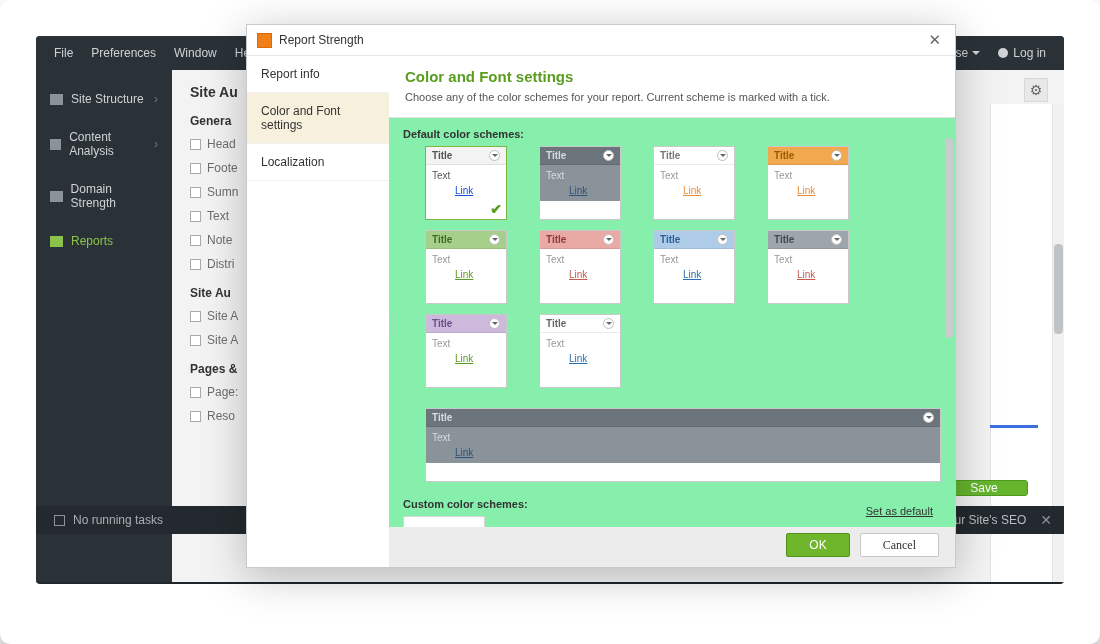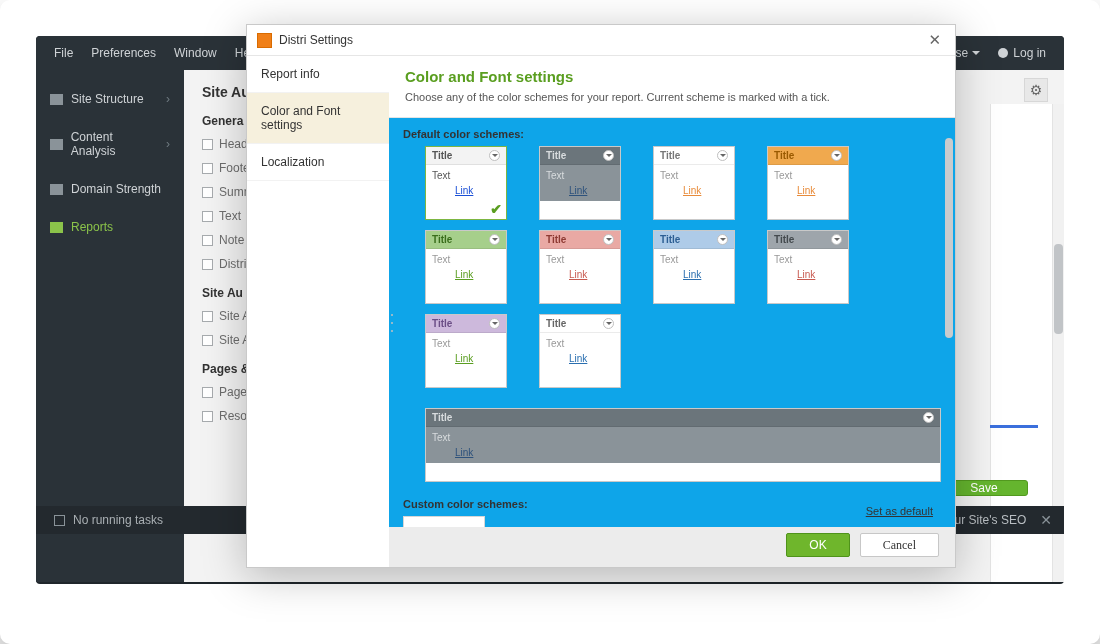--- a/index.html
+++ b/index.html
@@ -8,21 +8,21 @@
   
   .app { position: absolute; left: 36px; top: 36px; right: 36px; bottom: 60px; background: #1f262b; border-radius: 4px; overflow: hidden; color: #cfd3d6; font-size: 12px; }
   .menubar { display:flex; align-items:center; gap:18px; padding:10px 18px; background:#2a3238; }
   .menubar span { color:#cfd3d6; cursor:default; }
   .topright { margin-left:auto; display:flex; align-items:center; gap:18px; }
   .topright .close { display:flex; align-items:center; gap:4px; }
   .caret-down { width:0;height:0;border-left:4px solid transparent;border-right:4px solid transparent;border-top:4px solid #cfd3d6; display:inline-block; }
   .login { display:flex; align-items:center; gap:5px; }
   .login .avatar { width:10px;height:10px;border-radius:50%;background:#cfd3d6; }
   .body { display:flex; height: calc(100% - 36px); }
-  .sidebar { width: 148px; background:#2a3238; padding-top:10px; }
+  .sidebar { width: 136px; background:#2a3238; padding-top:10px; }
   .side-item { display:flex; align-items:center; gap:8px; padding:12px 14px; color:#cfd3d6; font-size:12px; }
   .side-item .chev { margin-left:auto; color:#6f7a80; font-size:12px; }
   .side-item.active { color:#8bc34a; }
   .side-item.active .icon { background:#8bc34a; }
   .side-item .icon { width:13px;height:11px; background:#8a9399; display:inline-block; }
   .main-col { flex:1; background:#f3f3f3; position:relative; }
   .main-heading { padding:14px 18px 4px; font-weight:bold; color:#333; font-size:14px; }
   .sub-heading { padding:10px 18px 4px; font-weight:bold; color:#333; font-size:12px; }
   .listitem { display:flex; align-items:center; gap:6px; padding:5px 18px; color:#6d6d6d; font-size:12px; }
   .listitem .mini { width:11px;height:11px;border:1px solid #a7abae; background:#fff; display:inline-block; }
@@ -35,21 +35,21 @@
   .footer-strip { position:absolute; left:0; right:0; bottom:50px; height:28px; background:#23292e; }
   .footer-strip .tasks { display:flex; align-items:center; gap:8px; padding:7px 18px; color:#a9afb3; font-size:12px;}
   .tasks .sq { width:11px;height:11px;border:1px solid #8a9399;}
   .footer-strip .seo-toast { position:absolute; right:12px; top:0; height:28px; display:flex; align-items:center; gap:14px; color:#b9bec2; font-size:12px;}
   .footer-strip .x { font-size:14px; color:#8a9399; }
   
   .dialog { position:absolute; left:246px; top:24px; width:710px; height:544px; background:#fff; border:1px solid #c9c9c9; box-shadow:0 8px 40px rgba(0,0,0,.25); display:flex; flex-direction:column; }
   .titlebar { display:flex; align-items:center; gap:7px; padding:6px 10px; border-bottom:1px solid #e6e6e6; font-size:12px; color:#333; }
   .titlebar .logo { width:15px;height:15px;background:#f07f17;border:1px solid #d96b00;display:inline-block;}
   .titlebar .close-x { margin-left:auto; color:#666; font-size:15px; cursor:pointer; padding:0 4px;}
-  .dialog-body { flex:1; display:flex; background:#0ea5e9; min-height:0; }
+  .dialog-body { flex:1; display:flex; background:#86efac; min-height:0; }
   .tabs { width:142px; background:#fff; display:flex; flex-direction:column; font-size:12px; }
   .tab { padding:11px 14px; color:#333; border-bottom:1px solid #f2f2f2; cursor:pointer; }
   .tab.active { background:#f6f0dd; }
   .content { flex:1; display:flex; flex-direction:column; min-height:0; }
   .content-head { background:#fff; padding:12px 16px 14px; border-bottom:1px solid #e4e4e4; }
   .content-head h2 { font-size:15px; color:#5a9e20; margin-bottom:6px; }
   .content-head p { font-size:11px; color:#555; }
   .content-scroll { flex:1; overflow:auto; padding:8px 14px 4px; position:relative; }
   .section-label { font-size:11px; font-weight:bold; color:#333; margin:2px 0 6px; }
   .swatch-grid { display:flex; flex-wrap:wrap; gap:10px; }
@@ -179,21 +179,21 @@
     <div class="seo-toast">
           <span>our Site's SEO</span>
           <span class="x">✕</span>
         </div>
   </div>
 </div>
 
 <div class="dialog">
   <div class="titlebar">
     <span class="logo"></span>
-    <span>Distri Settings</span>
+    <span>Report Strength</span>
     <span class="close-x">✕</span>
   </div>
   <div class="dialog-body">
     <div class="tabs">
       <div class="tab">Report info</div>
       <div class="tab active">Color and Font settings</div>
       <div class="tab">Localization</div>
     </div>
     <div class="content">
       <div class="content-head">

